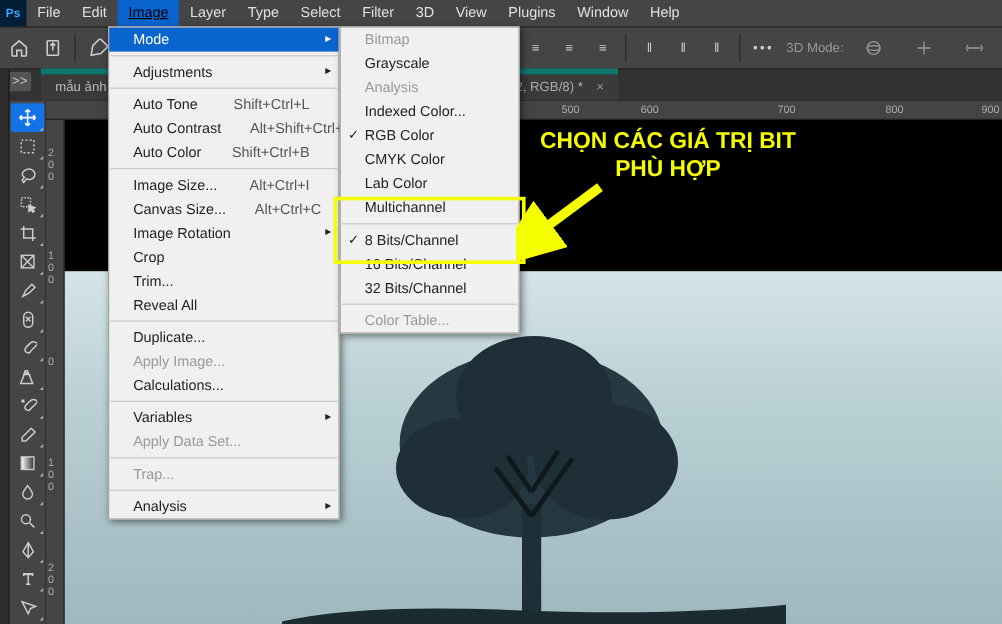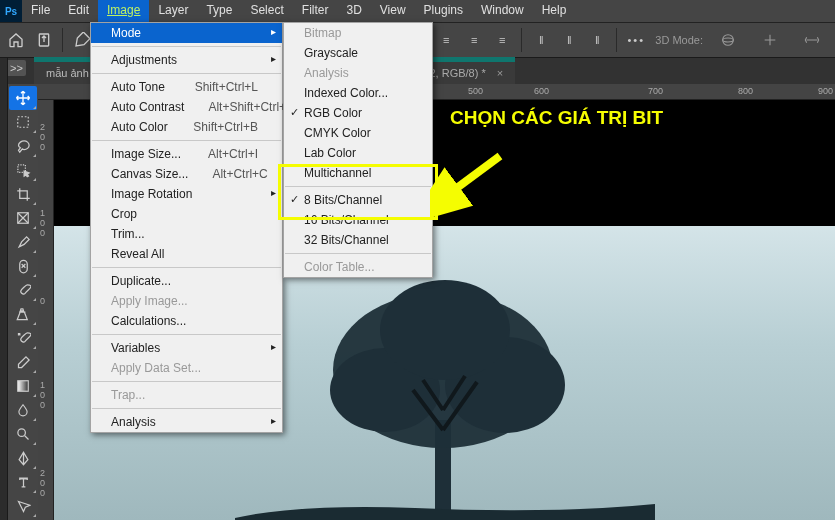--- a/index.html
+++ b/index.html
@@ -2,21 +2,21 @@
 <html><head>
 <meta charset="utf-8">
 <style>
 * { margin: 0; padding: 0; box-sizing: border-box; font-family: -apple-system, "Segoe UI", Tahoma, sans-serif; }
 body { width: 835px; height: 520px; background: #323232; overflow: hidden; position: relative; }
 
 
 .menubar { height: 22px; background: #454545; display: flex; font-size: 12px; color: #e0e0e0; }
 .menubar .ps-logo { width: 22px; height: 22px; background: #001e36; color: #31a8ff; display: flex; align-items: center; justify-content: center; font-weight: bold; font-size: 10px; }
 .menubar .menu-item { padding: 3px 9px; cursor: default; }
-.menubar .menu-item.open { background: #0a64ce; color: #bef264; text-decoration: underline; }
+.menubar .menu-item.open { background: #0a64ce; color: #000000; text-decoration: underline; }
 
 
 .optionsbar { height: 36px; background: #454545; border-top: 1px solid #222; border-bottom: 1px solid #1a1a1a; display: flex; align-items: center; padding: 0 6px; gap: 8px; color: #ccc; font-size: 11px; }
 .home-icon, .opt-icon { width: 20px; height: 20px; display: flex; align-items: center; justify-content: center; color: #ccc; }
 .divider-v { width: 1px; height: 24px; background: #2a2a2a; }
 .opt-group { display: flex; gap: 6px; align-items: center; }
 .opt-btn { width: 22px; height: 22px; display:flex;align-items:center;justify-content:center;border:1px solid transparent;border-radius:2px;}
 .opt-dots{letter-spacing:2px;}
 .more-label{font-size:11px;color:#999;}
 .mini{width:34px;display:flex;align-items:center;justify-content:center;gap:2px;}
@@ -448,13 +448,14 @@
   <defs>
       <marker id="ah" markerWidth="10" markerHeight="10" refX="2" refY="3" orient="auto">
         <path d="M0,0 L0,6 L8,3 z" fill="#f5fd01"></path>
       </marker>
     </defs>
   <line x1="70" y1="6" x2="16" y2="46" stroke="#f5fd01" stroke-width="8" marker-end="url(#ah)"></line>
 </svg>
 
 <div class="annot-text">
   <span>CHỌN CÁC GIÁ TRỊ BIT</span><br>
+  <span>PHÙ HỢP</span>
 </div>
 
 </body></html>

